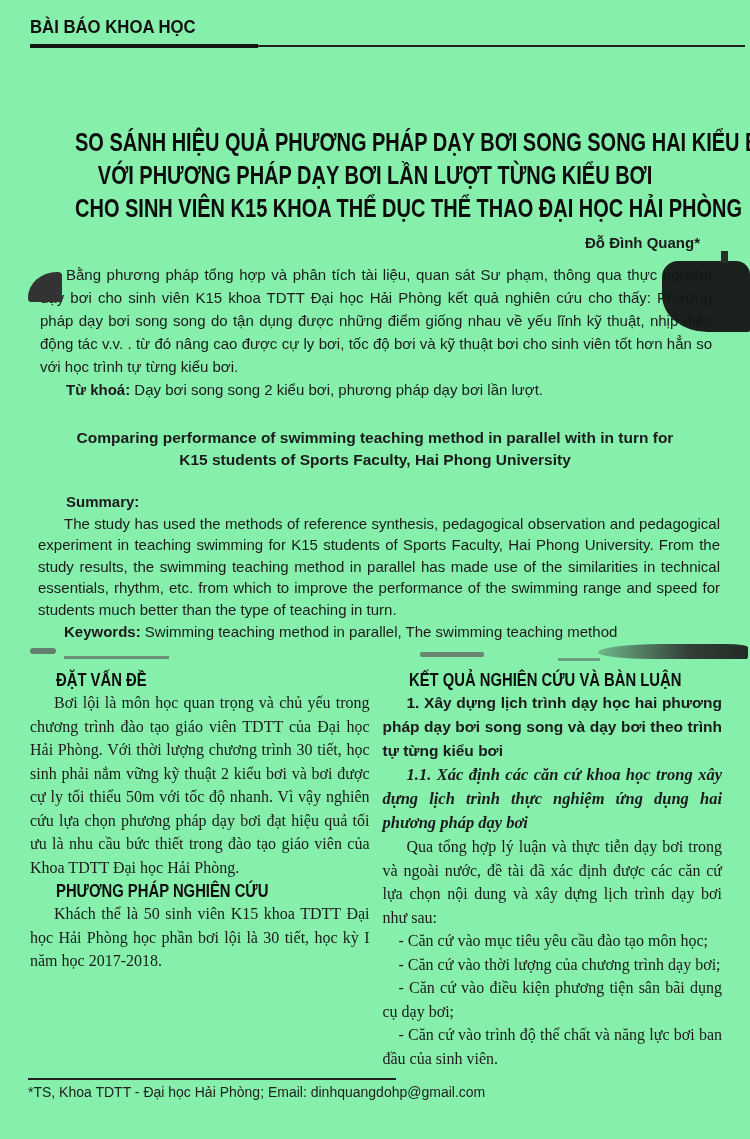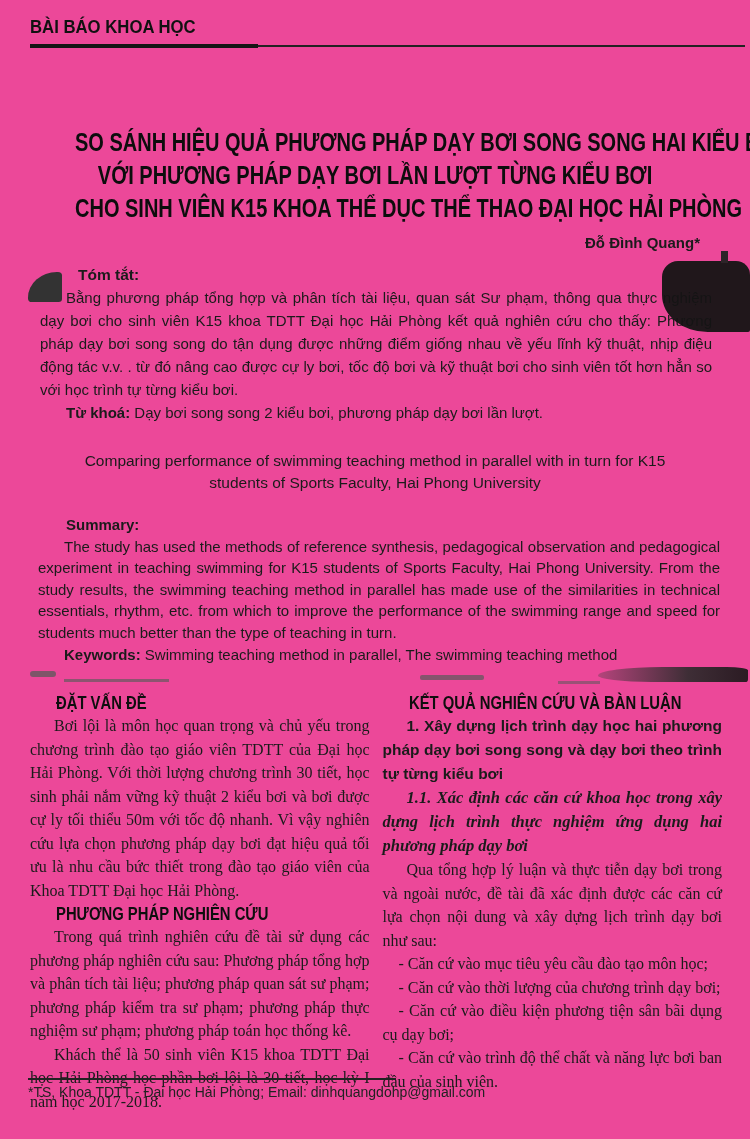--- a/index.html
+++ b/index.html
@@ -2,21 +2,21 @@
 <html><head>
 <meta charset="utf-8">
 <style>
   * { margin: 0; padding: 0; box-sizing: border-box; }
   html, body { background: #e9e9e9; }
   .page {
     position: relative;
     width: 750px;
     height: 1139px;
     margin: 0 auto;
-    background: #ec4899;
+    background: #86efac;
     color: #1b1b1b;
     overflow: hidden;
     font-family: "Liberation Sans", sans-serif;
   }
   
   .running-head {
     margin: 16px 0 0 30px;
     font-family: "Liberation Sans", sans-serif;
     font-weight: 800;
     font-size: 19px;
@@ -63,21 +63,21 @@
     line-height: 23px;
     text-align: justify;
   }
   .ab-head { padding-left: 38px; font-weight: 700; font-size: 15.5px; }
   .para-indent { text-indent: 26px; }
   .kw-line b { font-weight: 700; }
   
   .title-en {
     margin: 26px 62px 0 62px;
     text-align: center;
-    font-weight: 400;
+    font-weight: 700;
     font-size: 15.5px;
     line-height: 22px;
   }
   .summary {
     margin: 20px 30px 0 38px;
     font-size: 15px;
     line-height: 21.6px;
     text-align: justify;
   }
   .sum-head { padding-left: 28px; font-weight: 700; }
@@ -187,21 +187,20 @@
     <div class="title-line">VỚI PHƯƠNG PHÁP DẠY BƠI LẦN LƯỢT TỪNG KIỂU BƠI</div>
     <div class="title-line">CHO SINH VIÊN K15 KHOA THỂ DỤC THỂ THAO ĐẠI HỌC HẢI PHÒNG</div>
   </div>
 
   <div class="author">Đỗ Đình Quang*</div>
 
   <div class="blob-corner-left"></div>
   <div class="blob-corner-right"></div>
 
   <div class="abstract">
-    <p class="ab-head">Tóm tắt:</p>
     <p class="para-indent">Bằng phương pháp tổng hợp và phân tích tài liệu, quan sát Sư phạm, thông qua thực nghiệm dạy bơi cho sinh viên K15 khoa TDTT Đại học Hải Phòng kết quả nghiên cứu cho thấy: Phương pháp dạy bơi song song do tận dụng được những điểm giống nhau về yếu lĩnh kỹ thuật, nhịp điệu động tác v.v. . từ đó nâng cao được cự ly bơi, tốc độ bơi và kỹ thuật bơi cho sinh viên tốt hơn hẳn so với học trình tự từng kiểu bơi.</p>
     <p class="para-indent kw-line"><b>Từ khoá:</b><span> Dạy bơi song song 2 kiểu bơi, phương pháp dạy bơi lần lượt.</span></p>
   </div>
 
   <div class="title-en">Comparing performance of swimming teaching method in parallel with in turn for K15 students of Sports Faculty, Hai Phong University</div>
 
   <div class="summary">
     <p class="sum-head">Summary:</p>
     <p class="para-indent">The study has used the methods of reference synthesis, pedagogical observation and pedagogical experiment in teaching swimming for K15 students of Sports Faculty, Hai Phong University. From the study results, the swimming teaching method in parallel has made use of the similarities in technical essentials, rhythm, etc. from which to improve the performance of the swimming range and speed for students much better than the type of teaching in turn.</p>
     <p class="para-indent kw-line"><b>Keywords:</b><span> Swimming teaching method in parallel, The swimming teaching method</span></p>
@@ -214,21 +213,20 @@
     <div class="smudge s3"></div>
     <div class="smudge s4"></div>
   </div>
 
   <div class="cols">
 
     <div class="col">
       <h3 class="sec-heading">ĐẶT VẤN ĐỀ</h3>
       <p class="body-serif">Bơi lội là môn học quan trọng và chủ yếu trong chương trình đào tạo giáo viên TDTT của Đại học Hải Phòng. Với thời lượng chương trình 30 tiết, học sinh phải nắm vững kỹ thuật 2 kiểu bơi và bơi được cự ly tối thiểu 50m với tốc độ nhanh. Vì vậy nghiên cứu lựa chọn phương pháp dạy bơi đạt hiệu quả tối ưu là nhu cầu bức thiết trong đào tạo giáo viên của Khoa TDTT Đại học Hải Phòng.</p>
       <h3 class="sec-heading">PHƯƠNG PHÁP NGHIÊN CỨU</h3>
-      <p class="body-serif">Trong quá trình nghiên cứu đề tài sử dụng các phương pháp nghiên cứu sau: Phương pháp tổng hợp và phân tích tài liệu; phương pháp quan sát sư phạm; phương pháp kiểm tra sư phạm; phương pháp thực nghiệm sư phạm; phương pháp toán học thống kê.</p>
       <p class="body-serif">Khách thể là 50 sinh viên K15 khoa TDTT Đại học Hải Phòng học phần bơi lội là 30 tiết, học kỳ I năm học 2017-2018.</p>
     </div>
 
     <div class="col">
       <h3 class="sec-heading">KẾT QUẢ NGHIÊN CỨU VÀ BÀN LUẬN</h3>
       <p class="subhead-1">1. Xây dựng lịch trình dạy học hai phương pháp dạy bơi song song và dạy bơi theo trình tự từng kiểu bơi</p>
       <p class="subhead-11">1.1. Xác định các căn cứ khoa học trong xây dựng lịch trình thực nghiệm ứng dụng hai phương pháp dạy bơi</p>
       <p class="body-serif">Qua tổng hợp lý luận và thực tiễn dạy bơi trong và ngoài nước, đề tài đã xác định được các căn cứ lựa chọn nội dung và xây dựng lịch trình dạy bơi như sau:</p>
       <p class="body-serif bullet">- Căn cứ vào mục tiêu yêu cầu đào tạo môn học;</p>
       <p class="body-serif bullet">- Căn cứ vào thời lượng của chương trình dạy bơi;</p>

